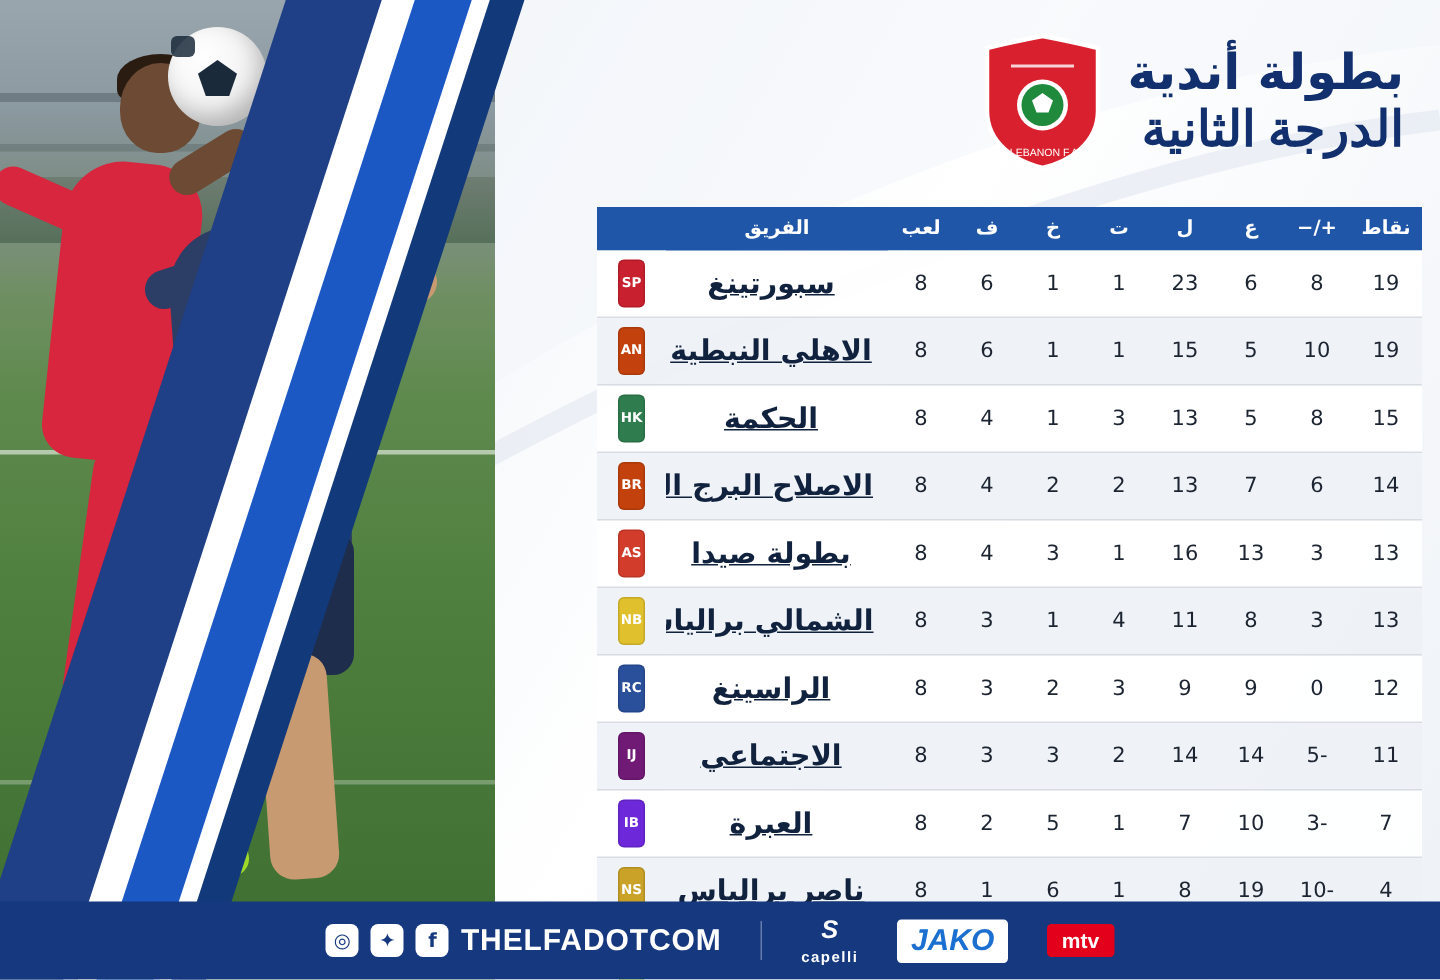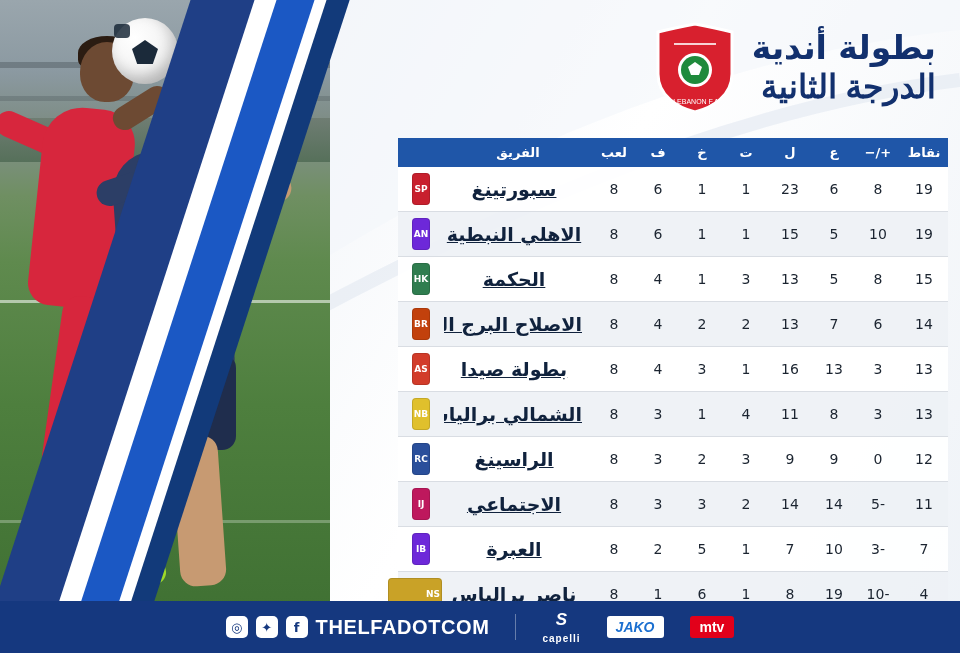--- a/index.html
+++ b/index.html
@@ -96,21 +96,21 @@
   .footer{position:absolute;left:0;bottom:0;width:100%;height:52px;background:#15387f;z-index:7;
     display:flex;align-items:center;justify-content:center;gap:26px;direction:ltr;}
   .social{display:flex;align-items:center;gap:8px;}
   .sicon{width:22px;height:22px;border-radius:5px;display:flex;align-items:center;justify-content:center;
     color:#15387f;background:#fff;font-size:13px;font-weight:bold;font-family:"DejaVu Sans",sans-serif;}
   .handle{color:#ffffff;font-size:20px;font-weight:bold;letter-spacing:.6px;font-family:"Liberation Sans",sans-serif;}
   .sponsor{display:flex;align-items:center;gap:6px;color:#fff;font-size:13px;font-weight:bold;}
   .sp-capelli{display:flex;flex-direction:column;align-items:center;color:#fff;line-height:1;}
   .sp-capelli .mark{font-size:17px;font-style:italic;font-weight:bold;}
   .sp-capelli .nm{font-size:10px;letter-spacing:1px;}
-  .sp-jako{background:#ffffff;color:#1b6fd0;padding:3px 9px;border-radius:3px;font-size:14px;font-weight:bold;font-style:italic;}
+  .sp-jako{background:#ffffff;color:#1b6fd0;padding:3px 9px;border-radius:3px;font-size:20px;font-weight:bold;font-style:italic;}
   .sp-mtv{background:#e2001a;color:#fff;padding:3px 10px;border-radius:3px;font-size:14px;font-weight:bold;}
   .divider{width:1px;height:26px;background:rgba(255,255,255,.35);}
 </style>
 </head>
 <body>
 
 <div class="stage">
 
   <div class="bgwash"></div>
 
@@ -213,21 +213,21 @@
             <td>19</td>
             <td>10</td>
             <td>5</td>
             <td>15</td>
             <td>1</td>
             <td>1</td>
             <td>6</td>
             <td>8</td>
             <td class="team">الاهلي النبطية</td>
             <td class="logo">
-              <div class="logo-badge" style="background: #6d28d9;">AN</div>
+              <div class="logo-badge" style="background: #c2410c;">AN</div>
             </td>
           </tr>
           <tr>
             <td>15</td>
             <td>8</td>
             <td>5</td>
             <td>13</td>
             <td>3</td>
             <td>1</td>
             <td>4</td>
@@ -297,21 +297,21 @@
             <td>11</td>
             <td>-5</td>
             <td>14</td>
             <td>14</td>
             <td>2</td>
             <td>3</td>
             <td>3</td>
             <td>8</td>
             <td class="team">الاجتماعي</td>
             <td class="logo">
-              <div class="logo-badge" style="background: #be185d;">IJ</div>
+              <div class="logo-badge" style="background: #701a75;">IJ</div>
             </td>
           </tr>
           <tr>
             <td>7</td>
             <td>-3</td>
             <td>10</td>
             <td>7</td>
             <td>1</td>
             <td>5</td>
             <td>2</td>
@@ -325,21 +325,21 @@
             <td>4</td>
             <td>-10</td>
             <td>19</td>
             <td>8</td>
             <td>1</td>
             <td>6</td>
             <td>1</td>
             <td>8</td>
             <td class="team">ناصر برالياس</td>
             <td class="logo">
-              <div class="logo-badge" style="background: rgb(201, 162, 39); padding-left: 36px;">NS</div>
+              <div class="logo-badge" style="background: rgb(201, 162, 39);">NS</div>
             </td>
           </tr>
           <tr>
             <td>4</td>
             <td>-10</td>
             <td>15</td>
             <td>5</td>
             <td>1</td>
             <td>6</td>
             <td>1</td>

